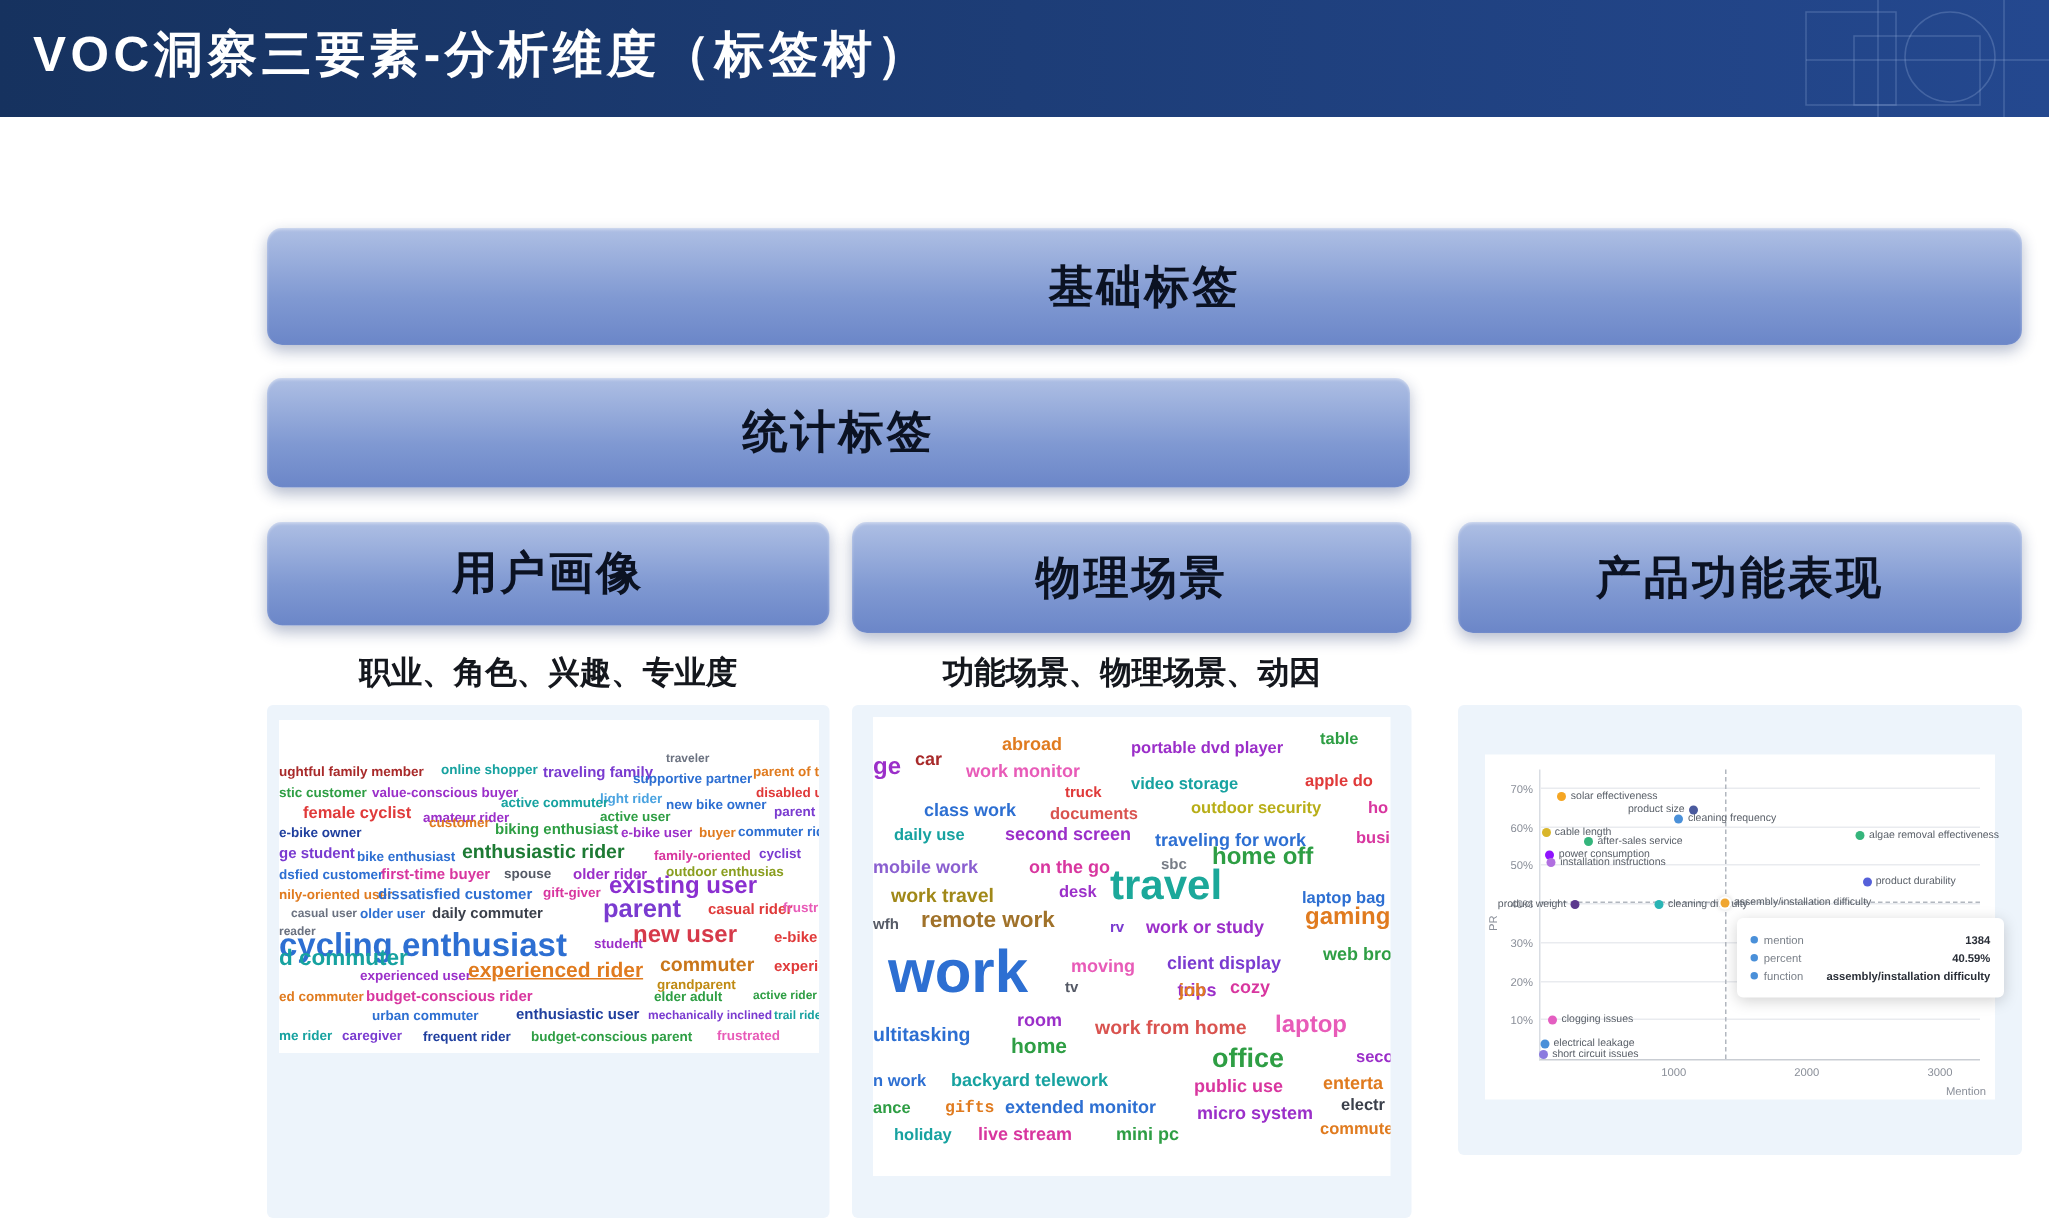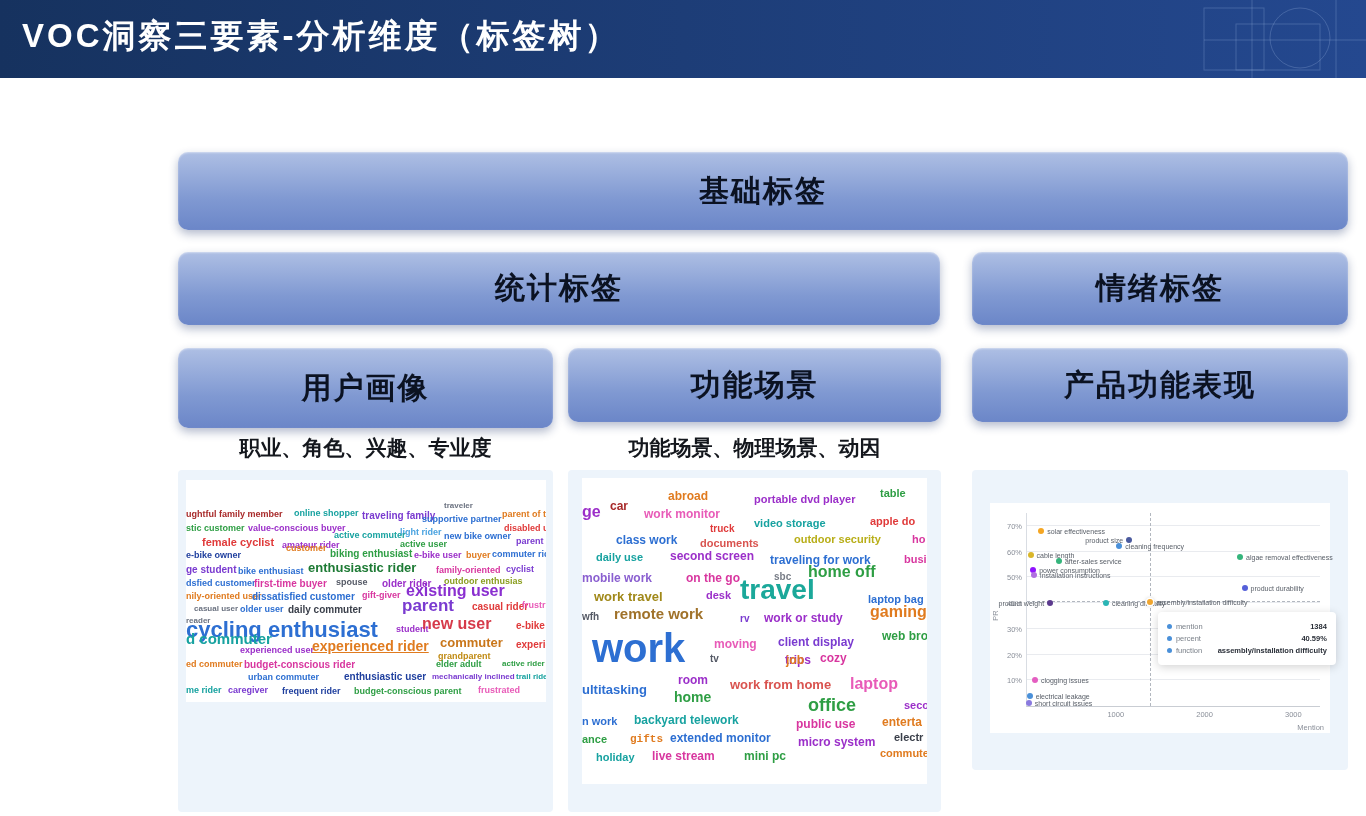--- a/index.html
+++ b/index.html
@@ -14,21 +14,21 @@
   
   .content{position:absolute;left:0;top:78px;width:1366px;height:738px;}
 
   .box{position:absolute;border-radius:10px;display:flex;align-items:center;justify-content:center;
     font-weight:700;color:#0b1222;font-size:30px;letter-spacing:2px;
     background:linear-gradient(180deg,var(--box-top,#aebfe4) 0%,var(--box-mid,#8099d2) 60%,var(--box-bottom,#6b86c8) 100%);
     box-shadow:0 4px 10px rgba(23,43,99,.32), inset 0 1px 2px rgba(255,255,255,.45);}
   .box-base{left:178px;top:74px;width:1170px;height:78px;}
   .box-stat{left:178px;top:174px;width:762px;height:73px;}
   .box-emotion{left:972px;top:174px;width:376px;height:73px;}
-  .box-persona{left:178px;top:270px;width:375px;height:80px;}
+  .box-persona{left:178px;top:270px;width:375px;height:69px;}
   .box-scenario{left:568px;top:270px;width:373px;height:74px;}
   .box-product{left:972px;top:270px;width:376px;height:74px;}
 
   .caption{position:absolute;top:356px;margin:0;text-align:center;font-size:21px;font-weight:600;color:#14171d;}
   .cap-1{left:178px;width:375px;}
   .cap-2{left:568px;width:373px;}
   .cap-3{left:972px;width:376px;}
 
   .panel{position:absolute;top:392px;background:var(--panel-bg,#edf4fb);border-radius:4px;}
   .panel-1{left:178px;width:375px;height:342px;}
@@ -81,29 +81,26 @@
 
   <main class="content">
 
     <div class="box box-base">
       <span>基础标签</span>
     </div>
 
     <div class="box box-stat">
       <span>统计标签</span>
     </div>
-    <div class="box box-emotion">
-      <span>情绪标签</span>
-    </div>
 
     <div class="box box-persona">
       <span>用户画像</span>
     </div>
     <div class="box box-scenario">
-      <span>功能场景</span>
+      <span>物理场景</span>
     </div>
     <div class="box box-product">
       <span>产品功能表现</span>
     </div>
 
     <p class="caption cap-1">职业、角色、兴趣、专业度</p>
     <p class="caption cap-2">功能场景、物理场景、动因</p>
 
     <div class="panel panel-1">
       <div class="cloud cloud-1" id="cloud-persona">

